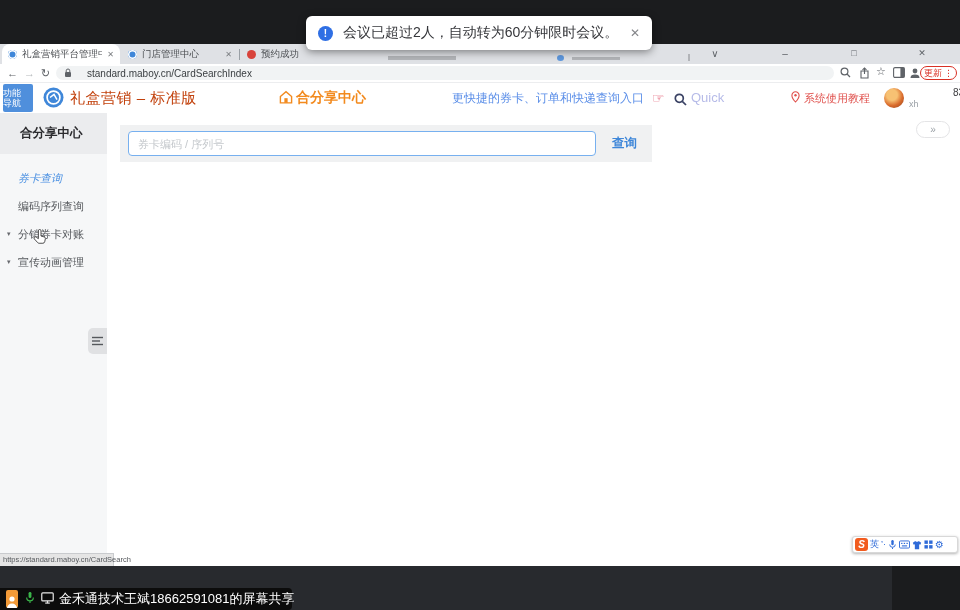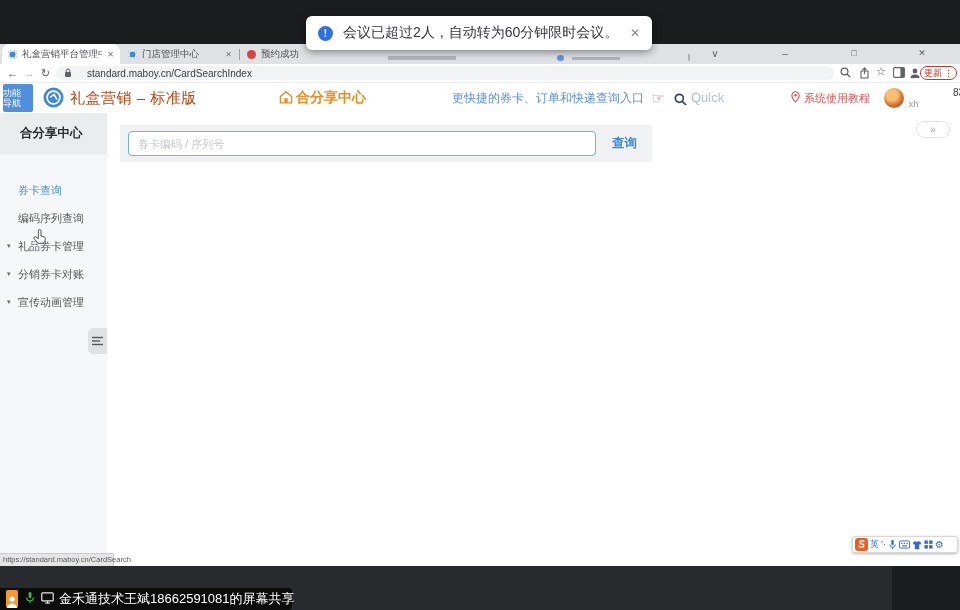--- a/index.html
+++ b/index.html
@@ -45,21 +45,21 @@
   .tutorial { position:absolute; left:791px; top:0; height:30px; display:flex; align-items:center; gap:4px; color:#e0514d; font-size:11px; }
   .useravatar { position:absolute; left:884px; top:5px; width:20px; height:20px; border-radius:50%; background:radial-gradient(circle at 40% 35%, #f7c173 0 30%, #d96b2c 60%, #8a3d1a); }
   .username { position:absolute; left:909px; top:4px; font-size:10px; color:#3c3c3f;margin-left:44px; }
   .usersub { position:absolute; left:909px; top:16px; font-size:9px; color:#9aa0a6; }
 
   
   .mainbody { position:absolute; left:0; top:69px; width:960px; height:453px; background:#fff; }
   .sidebar { position:absolute; left:0; top:0; width:107px; height:453px; background:#f6f7f8; }
   .side-title { height:41px; line-height:41px; background:#ebecee; padding-left:20px; font-size:12.5px; font-weight:bold; color:#2b2b2e; }
   .side-item { position:relative; height:28px; line-height:28px; padding-left:18px; font-size:11px; color:#55585c; }
-  .side-item.first { margin-top:22px; }
+  .side-item.first { margin-top:10px;font-style:italic; }
   .side-item.active { color:#4a90e2; }
   .side-caret { position:absolute; left:7px; top:0; font-size:7px; color:#66696d; }
   .collapse-tab { position:absolute; left:88px; top:215px; width:19px; height:26px; background:#e0e1e3; border-radius:5px 0 0 5px; display:flex; align-items:center; justify-content:center; }
 
   .content { position:absolute; left:107px; top:0; width:853px; height:453px; background:#fff; }
   .searchpanel { position:absolute; left:13px; top:12px; width:532px; height:37px; background:#f0f1f2; }
   .searchinput { position:absolute; left:8px; top:6px; width:468px; height:25px; border:1px solid #77b0ef; border-radius:4px; background:#fff; font-size:11px; color:#333; padding:0 9px; outline:none; font-family:inherit; }
   .searchinput::placeholder { color:#c4c8cc; }
   .searchbtn { position:absolute; left:492px; top:0; height:37px; line-height:37px; font-size:12.5px; font-weight:bold; color:#3f87d9; background:none; border:none; cursor:pointer; font-family:inherit; }
   .expandpill { position:absolute; right:10px; top:8px; width:34px; height:17px; background:#fff; border:1px solid #e4e4e6; border-radius:9px; text-align:center; line-height:15px; font-size:10px; color:#9aa0a6; }
@@ -211,24 +211,20 @@
       <div class="useravatar"></div>
       <div class="username">8385xh</div>
       <div class="usersub">xh</div>
     </div>
 
     <div class="mainbody">
       <div class="sidebar">
         <div class="side-title">合分享中心</div>
         <div class="side-item first active">券卡查询</div>
         <div class="side-item">编码序列查询</div>
-        <div class="side-item">
-          <span class="side-caret">▾</span>
-          <span>礼品券卡管理</span>
-        </div>
         <div class="side-item">
           <span class="side-caret">▾</span>
           <span>分销券卡对账</span>
         </div>
         <div class="side-item">
           <span class="side-caret">▾</span>
           <span>宣传动画管理</span>
         </div>
         <div class="collapse-tab">
           <svg width="11" height="10" viewBox="0 0 11 10">

